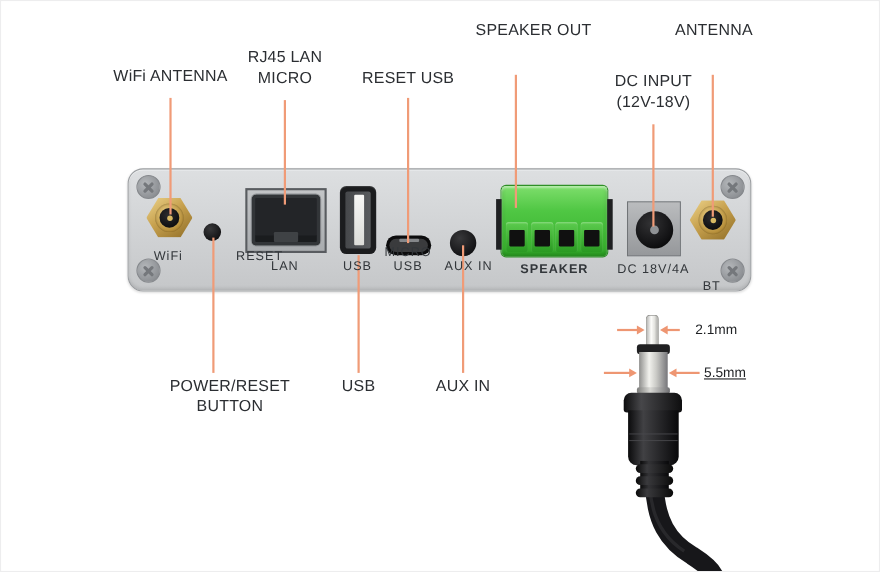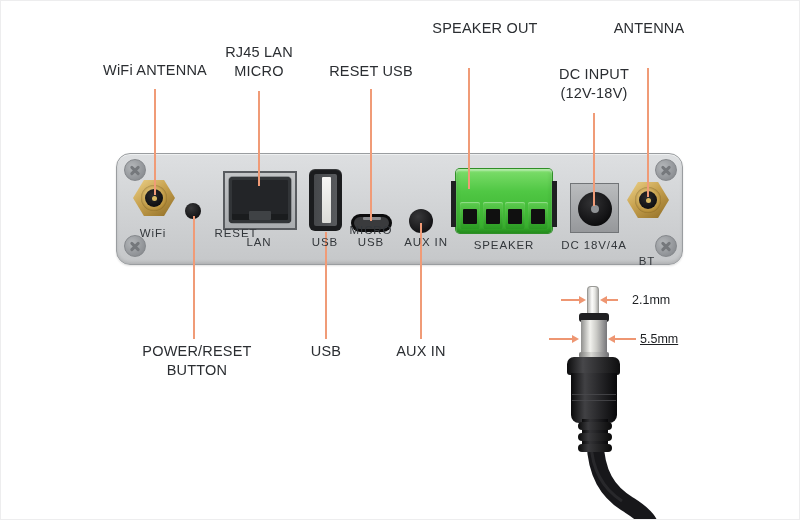--- a/index.html
+++ b/index.html
@@ -213,21 +213,21 @@
     <span>SPEAKER OUT</span>
   </div>
   <div class="callout" style="left:593px;top:64px;">
     <span>DC INPUT</span>
     <span>(12V-18V)</span>
   </div>
   <div class="callout" style="left:648px;top:18px;">
     <span>ANTENNA</span>
   </div>
 
-  <div class="callout" style="left:196px;top:341px;">
+  <div class="callout" style="left:208px;top:341px;">
     <span>POWER/RESET</span>
     <span>BUTTON</span>
   </div>
   <div class="callout" style="left:325px;top:341px;">
     <span>USB</span>
   </div>
   <div class="callout" style="left:420px;top:341px;">
     <span>AUX IN</span>
   </div>
 
@@ -307,21 +307,21 @@
   <div class="port-label" style="left:324px;top:235px;">
     <span>USB</span>
   </div>
   <div class="port-label" style="left:370px;top:223px;">
     <span>MICRO</span>
     <span>USB</span>
   </div>
   <div class="port-label" style="left:425px;top:235px;">
     <span>AUX IN</span>
   </div>
-  <div class="port-label" style="left:503px;top:238px;">
+  <div class="port-label" style="left:503px;top:238px;font-weight:bold;">
     <span>SPEAKER</span>
   </div>
   <div class="port-label" style="left:593px;top:238px;">
     <span>DC 18V/4A</span>
   </div>
   <div class="port-label" style="left:646px;top:226px;margin-top:28px;">
     <span>BT</span>
   </div>
 
   <svg class="cable-svg" width="800" height="520">

